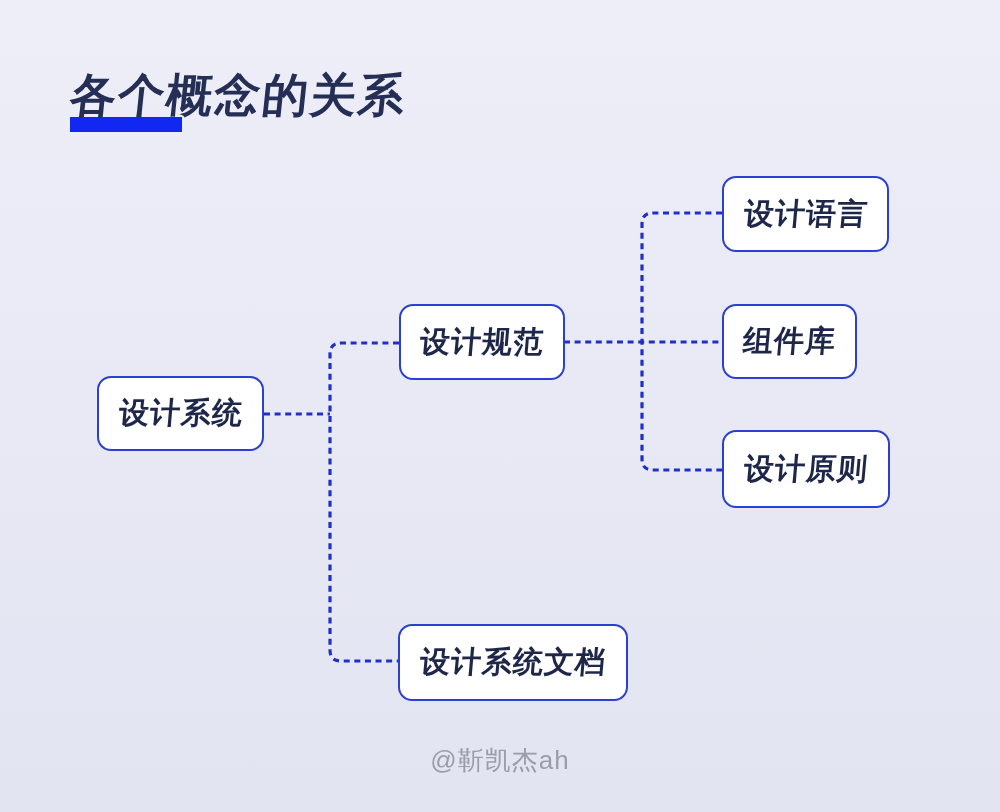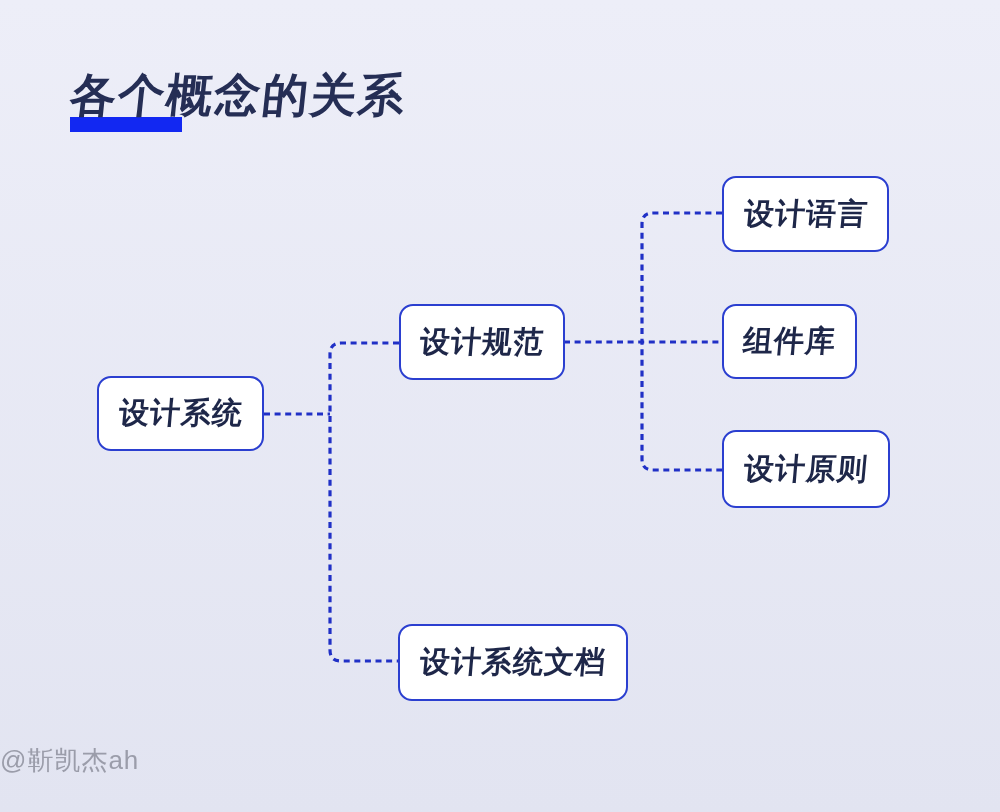--- a/index.html
+++ b/index.html
@@ -49,21 +49,21 @@
   }
   .node-label{
     font-size:30px;font-weight:700;letter-spacing:1px;
     color:var(--node-text);
     transform:skewX(-5deg);
     white-space:nowrap;
   }
 
   .watermark{
     position:absolute;left:0;top:743px;width:1000px;
-    text-align:left;
+    text-align:center;
     font-size:26px;font-weight:500;letter-spacing:1px;
     color:var(--watermark-text);z-index:2;
   }
 </style>
 </head>
 <body>
 
 <div class="stage">
 
   <div class="title-wrap">

